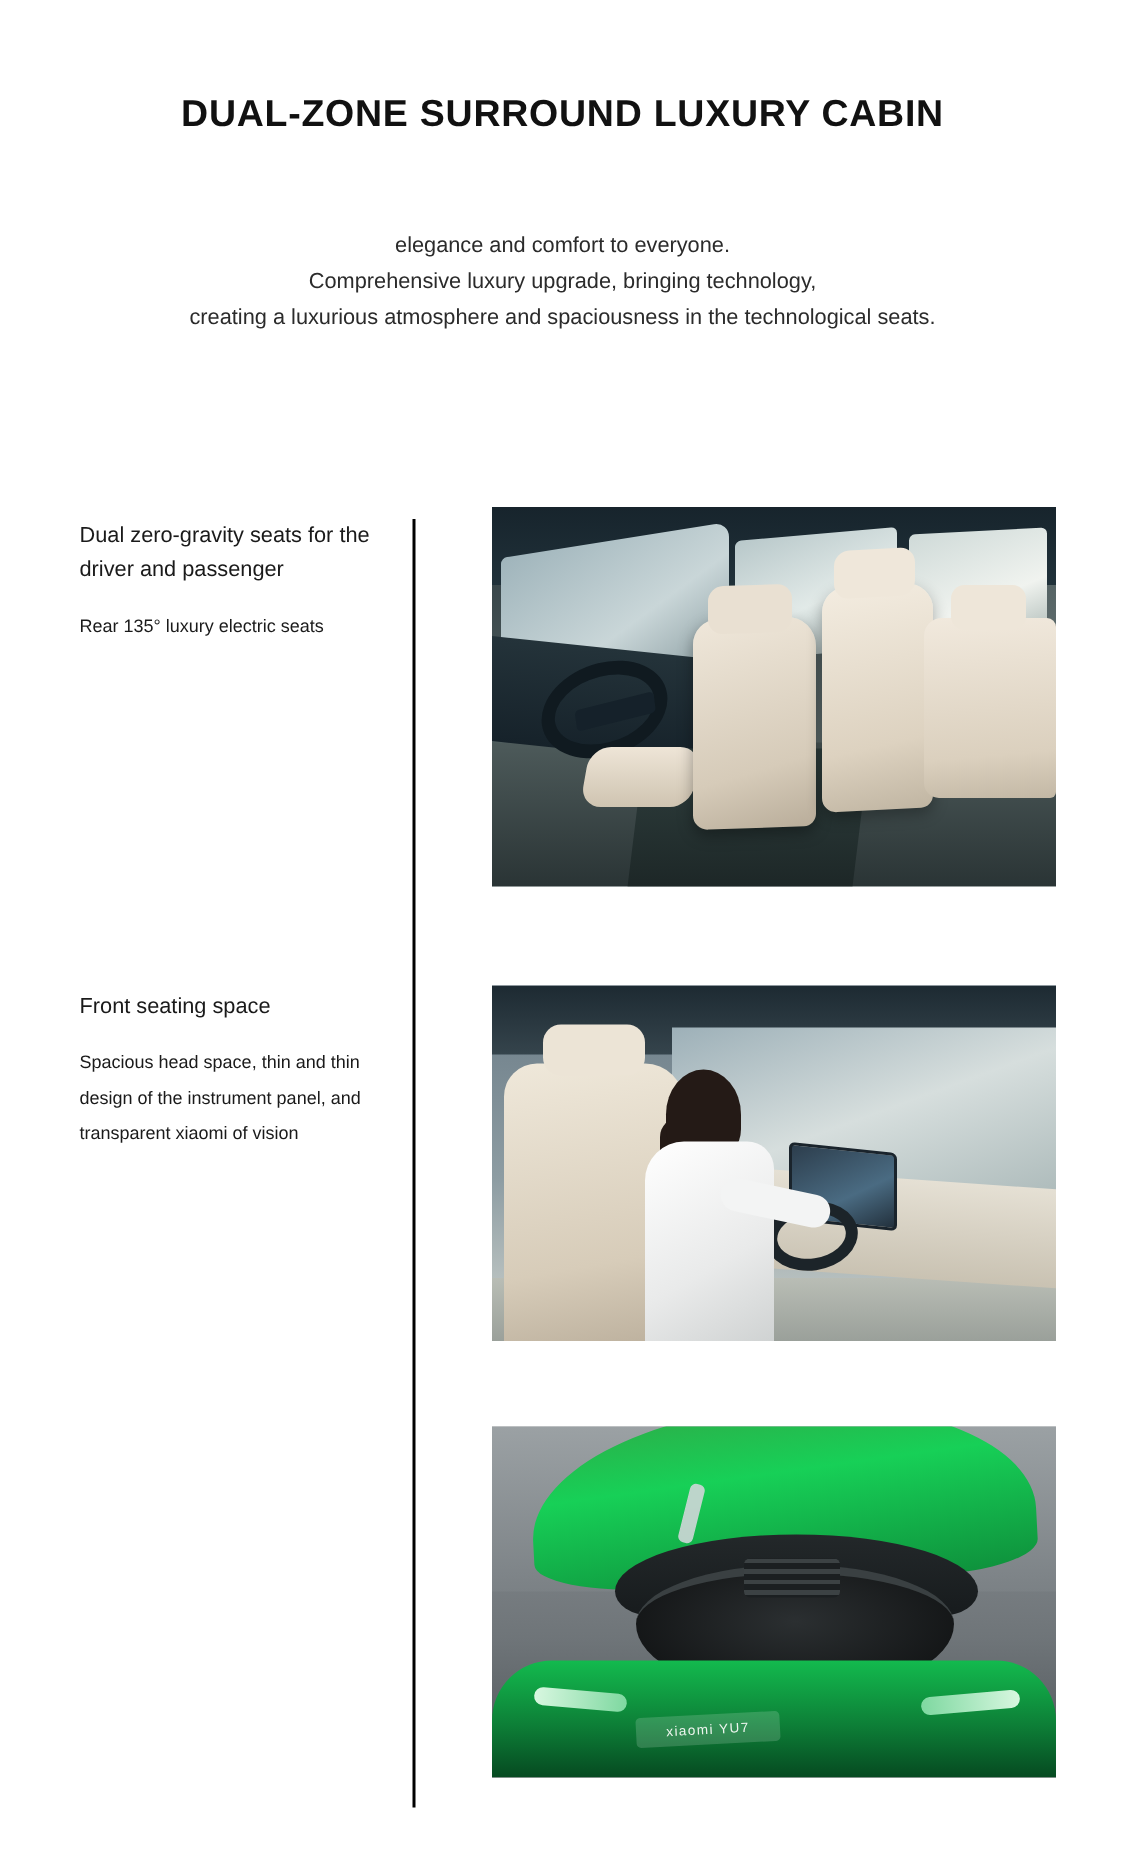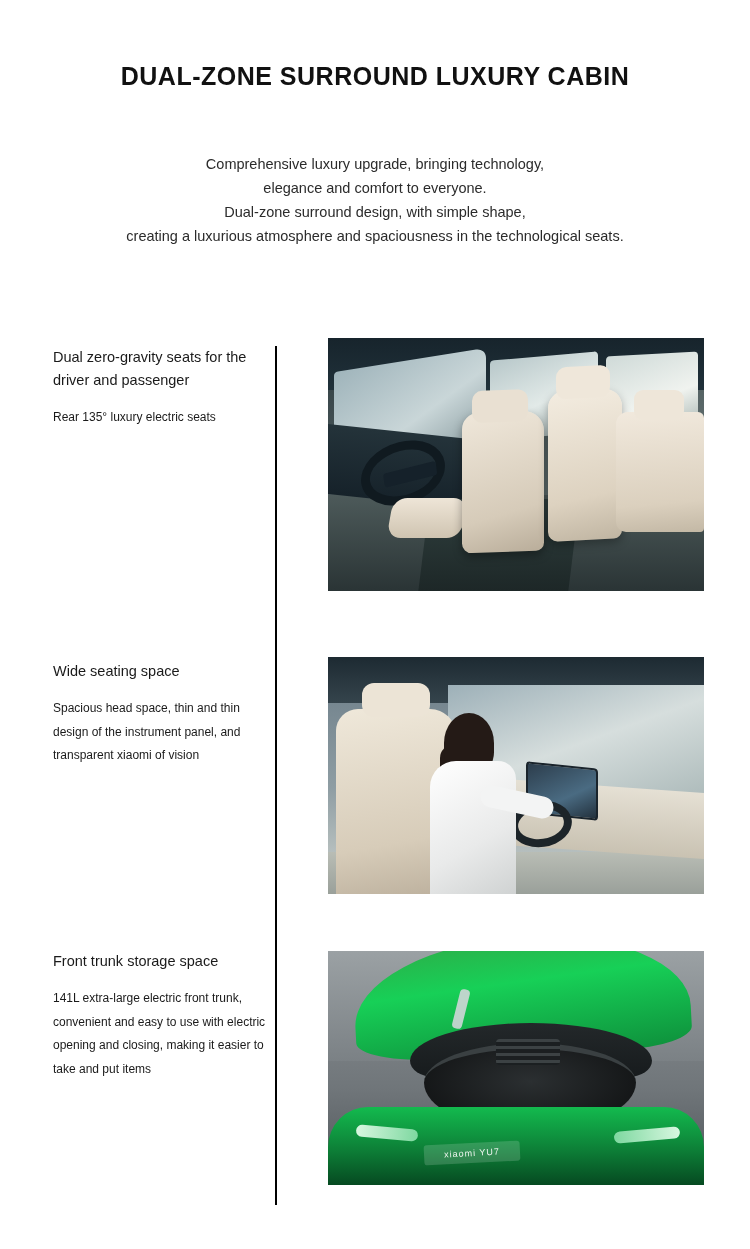--- a/index.html
+++ b/index.html
@@ -295,23 +295,22 @@
     background: #cfd6d8; border-radius: 4px; transform: rotate(14deg);
     opacity: .9;
   }
 </style>
 </head>
 <body>
 
 <div class="page-title">DUAL-ZONE SURROUND LUXURY CABIN</div>
 
 <div class="intro">
+  <div>elegance and comfort to everyone.</div>
   <div>Comprehensive luxury upgrade, bringing technology,</div>
-  <div>elegance and comfort to everyone.</div>
-  <div>Dual-zone surround design, with simple shape,</div>
   <div>creating a luxurious atmosphere and spaciousness in the technological seats.</div>
 </div>
 
 <div class="sections">
 
   <div class="section" style="height:300px;">
     <div class="divider" style="top:8px; height:292px;"></div>
     <div class="textcol" style="top:8px;">
       <div class="heading">Dual zero-gravity seats for the driver and passenger</div>
       <div class="body">Rear 135° luxury electric seats</div>
@@ -334,21 +333,21 @@
         </div>
       <div class="seat-rear">
           <div class="hr"></div>
         </div>
     </div>
   </div>
 
   <div class="section" style="height:302px;">
     <div class="divider" style="top:0; height:302px;"></div>
     <div class="textcol" style="top:22px;">
-      <div class="heading">Wide seating space</div>
+      <div class="heading">Front seating space</div>
       <div class="body">Spacious head space, thin and thin design of the instrument panel, and transparent xiaomi of vision</div>
     </div>
     <div class="photo p2" style="top:19px;">
       <div class="roof2"></div>
       <div class="glass2"></div>
       <div class="floor2"></div>
       <div class="dash2"></div>
       <div class="screen2"></div>
       <div class="wheel2"></div>
       <div class="seat2">
@@ -359,24 +358,20 @@
         <div class="head"></div>
         <div class="hair"></div>
         <div class="body2"></div>
         <div class="arm"></div>
       </div>
     </div>
   </div>
 
   <div class="section" style="height:300px;">
     <div class="divider" style="top:0; height:265px;"></div>
-    <div class="textcol" style="top:10px;">
-      <div class="heading">Front trunk storage space</div>
-      <div class="body">141L extra-large electric front trunk, convenient and easy to use with electric opening and closing, making it easier to take and put items</div>
-    </div>
     <div class="photo p3" style="top:11px;">
       <div class="ground"></div>
       <div class="hood"></div>
       <div class="support"></div>
       <div class="trunklid"></div>
       <div class="cavity"></div>
       <div class="grille"></div>
       <div class="bodyfront"></div>
       <div class="headlamp-l"></div>
       <div class="headlamp-r"></div>

